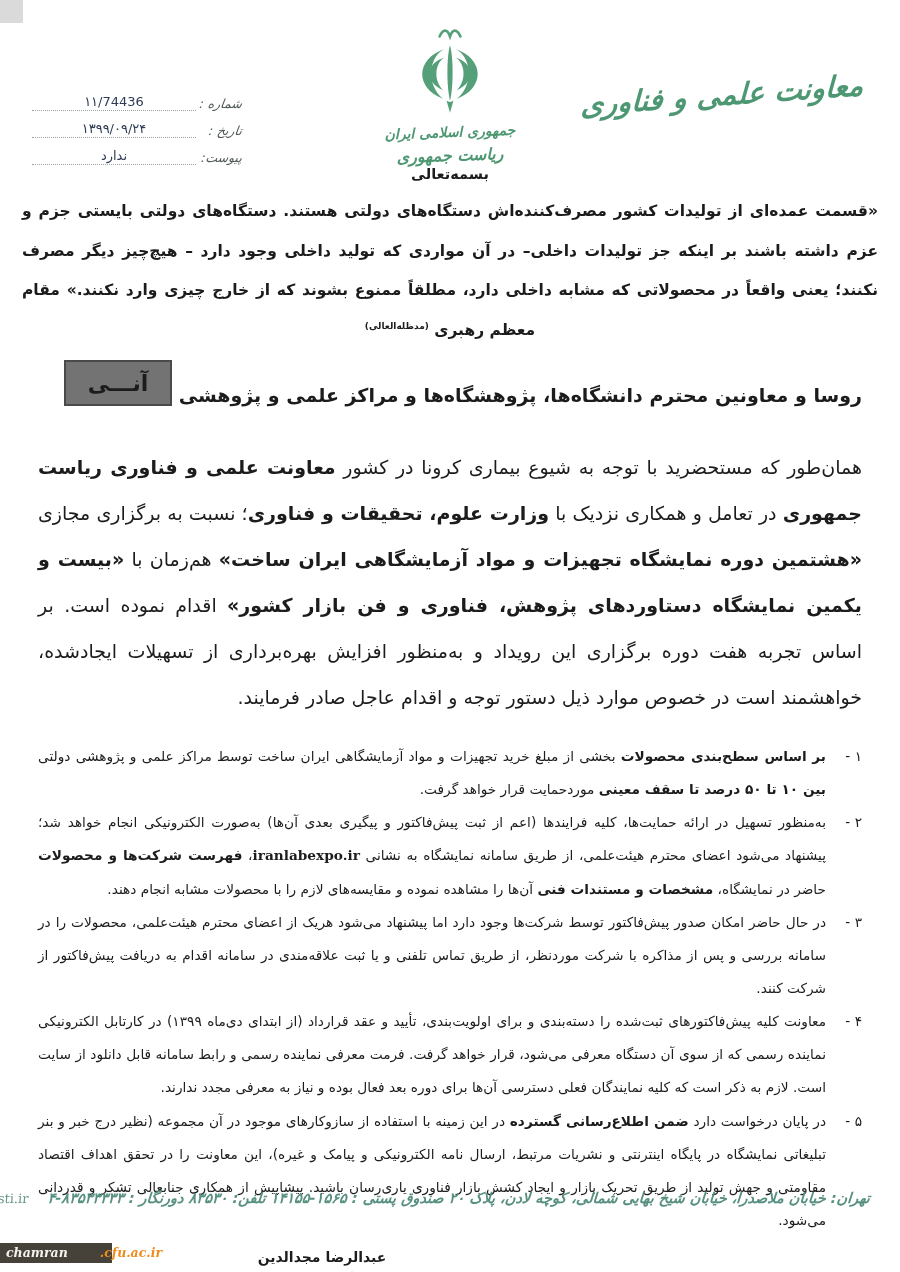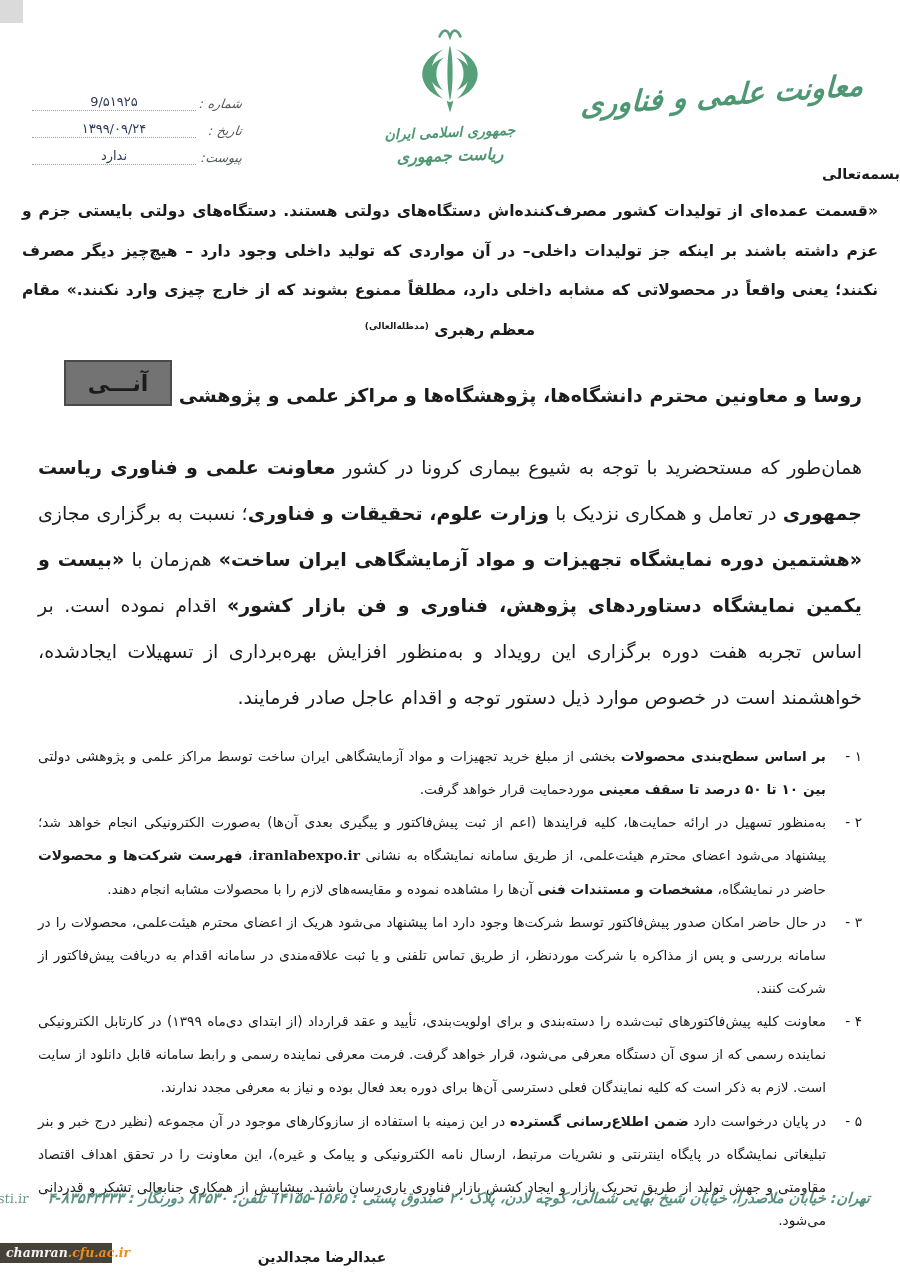--- a/index.html
+++ b/index.html
@@ -23,21 +23,21 @@
     letter-spacing:1px;white-space:nowrap;
   }
   .emblem-wrap{position:absolute;top:24px;left:50%;transform:translateX(-50%);text-align:center;width:260px;}
   .emblem-wrap svg{display:block;margin:0 auto;}
   .gov1{color:#4d9772;font-size:14px;font-weight:bold;font-style:italic;margin-top:4px;transform:rotate(-2deg);}
   .gov2{color:#4d9772;font-size:16px;font-weight:bold;font-style:italic;margin-top:6px;transform:rotate(-2deg);}
   .fields{position:absolute;top:84px;left:32px;width:210px;direction:rtl;}
   .frow{display:flex;align-items:flex-end;height:27px;}
   .flabel{width:46px;font-size:12.5px;color:#4f5a55;font-style:italic;transform:skewX(-8deg);text-align:right;white-space:nowrap;}
   .fval{flex:1;border-bottom:1px dotted #9aa5a0;text-align:center;font-size:13px;color:#2e3b55;padding-bottom:1px;}
-  .besmellah{position:absolute;top:166px;left:0;right:0;text-align:right;font-weight:bold;font-size:14.5px;}
+  .besmellah{position:absolute;top:166px;left:0;right:0;text-align:center;font-weight:bold;font-size:14.5px;}
   
   .content{position:absolute;top:192px;left:38px;right:38px;}
   .quote{
     margin:0 -16px;
     font-size:15.5px;font-weight:bold;line-height:2.55;
     text-align:justify;text-align-last:center;
   }
   .sup{font-size:9px;vertical-align:super;font-weight:bold;}
   .b{font-weight:bold;}
   .latin{direction:ltr;unicode-bidi:embed;font-family:"DejaVu Serif",serif;}
@@ -65,20 +65,21 @@
   .footer-line{
     position:absolute;top:1190px;left:30px;right:30px;
     text-align:center;color:#579080;font-size:14.5px;font-style:italic;font-weight:bold;
     white-space:nowrap;transform:skewX(-4deg);
   }
   .footer-line .latin{font-style:normal;color:#6b958a;font-weight:normal;font-size:13px;margin-right:14px;}
   .wm-bar{
     position:absolute;top:1243px;left:0;width:112px;height:20px;
     background:#474239;display:flex;align-items:center;padding:0 6px;box-sizing:border-box;
     direction:ltr;
+    gap:32px;
   }
   .wm-bar span{font-family:"DejaVu Serif",serif;font-style:italic;font-weight:bold;font-size:12.5px;line-height:1;}
   .wm-name{color:#f3f2ee;}
   .wm-domain{color:#ee8c20;}
 </style>
 </head>
 <body>
 
 <div class="page">
 
@@ -101,21 +102,21 @@
           <path d="M39,38 C27,45 26,65 37,76 C15,66 16,46 39,38 z"></path>
         </g>
       </svg>
       <div class="gov1">جمهوری اسلامی ایران</div>
       <div class="gov2">ریاست جمهوری</div>
     </div>
 
     <div class="fields">
       <div class="frow">
         <span class="flabel">شماره :</span>
-        <span class="fval">9/۵۱۹۲۵</span>
+        <span class="fval">۱۱/74436</span>
       </div>
       <div class="frow">
         <span class="flabel">تاریخ :</span>
         <span class="fval">۱۳۹۹/۰۹/۲۴</span>
       </div>
       <div class="frow">
         <span class="flabel">پیوست:</span>
         <span class="fval">ندارد</span>
       </div>
     </div>

